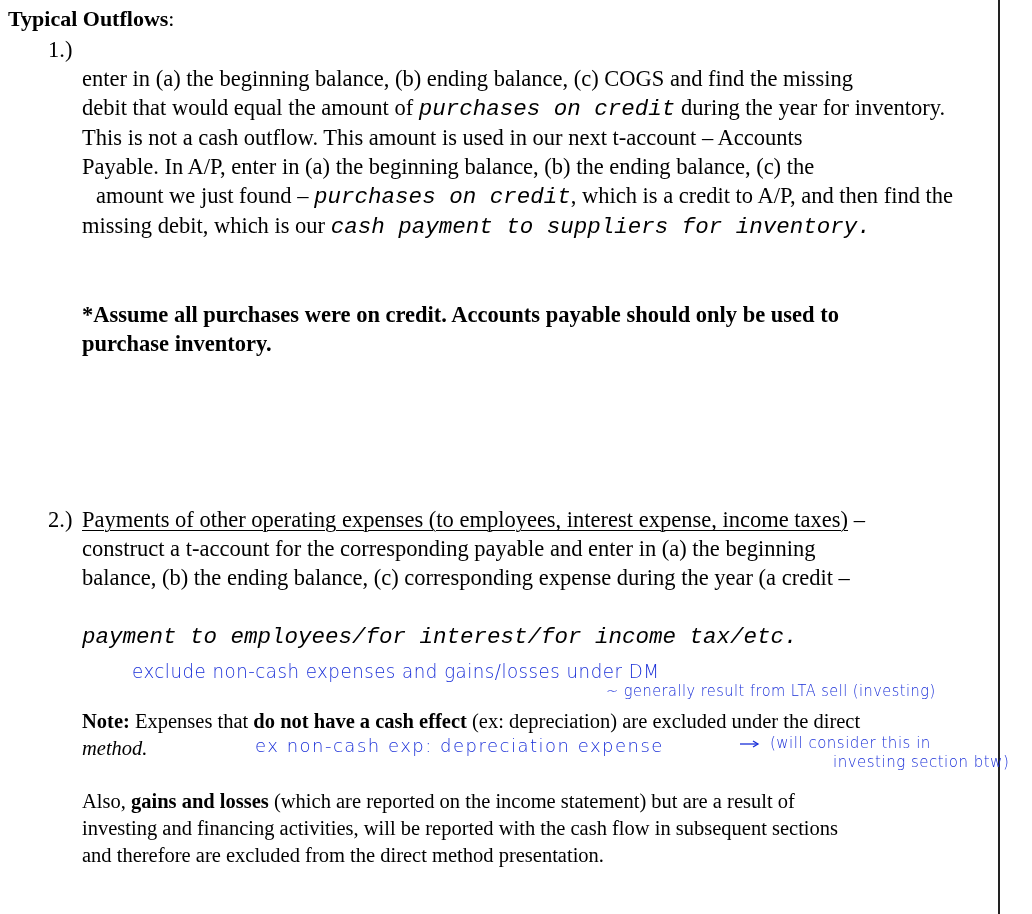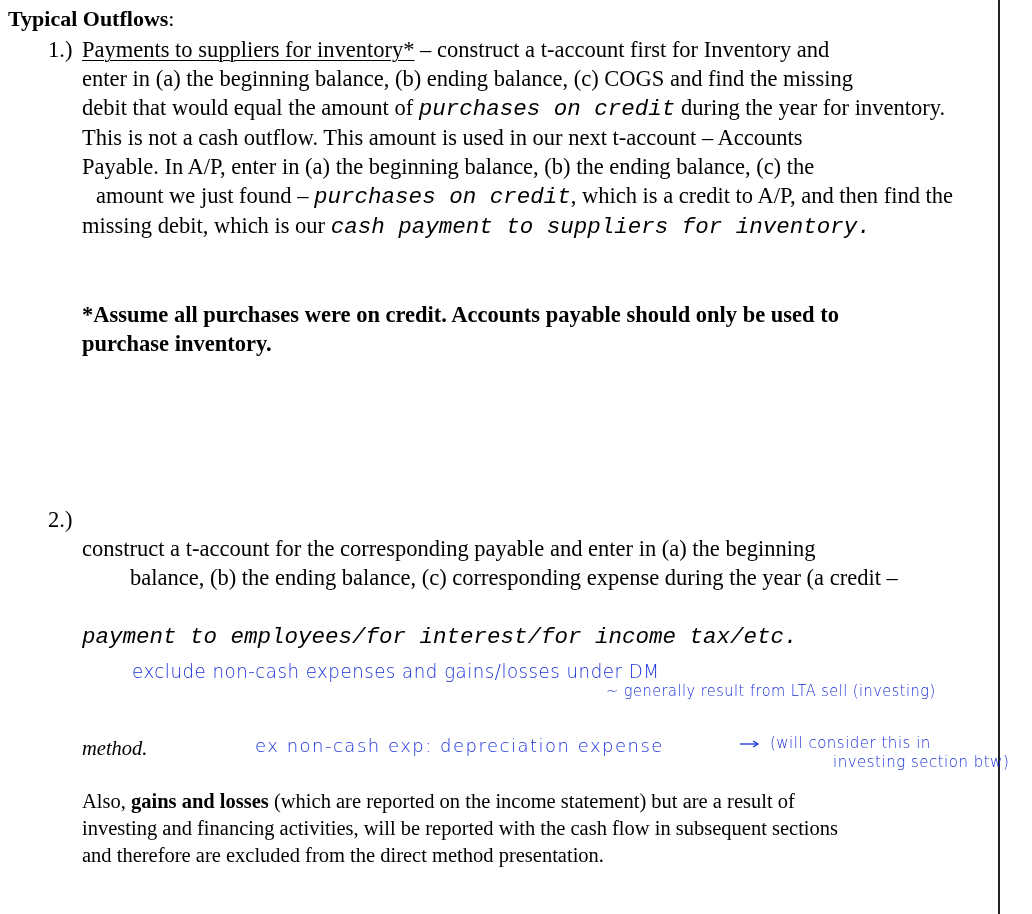--- a/index.html
+++ b/index.html
@@ -26,36 +26,37 @@
   </style>
 </head>
 <body>
 
 <div class="page">
   <div class="vline"></div>
 
   <div class="heading"><b>Typical Outflows</b><span>:</span></div>
 
   <div class="num" style="left:48px; top:35px;">1.)</div>
-  <div class="line" style="left:82px; top:35px;"><span class="u">Payments to suppliers for inventory*</span><span> – construct a t-account first for Inventory and</span></div>
   <div class="line" style="left:82px; top:64px;"><span>enter in (a) the beginning balance, (b) ending balance, (c) COGS and find the missing</span></div>
   <div class="line" style="left:82px; top:93px;"><span>debit that would equal the amount of </span><span class="i">purchases on credit</span><span> during the year for inventory.</span></div>
   <div class="line" style="left:82px; top:123px;"><span>This is not a cash outflow. This amount is used in our next t-account – Accounts</span></div>
   <div class="line" style="left:82px; top:152px;"><span>Payable. In A/P, enter in (a) the beginning balance, (b) the ending balance, (c) the</span></div>
   <div class="line" style="left:82px; top:181px;margin-left:14px;"><span>amount we just found – </span><span class="i">purchases on credit</span><span>, which is a credit to A/P, and then find the</span></div>
   <div class="line" style="left:82px; top:211px;"><span>missing debit, which is our </span><span class="i">cash payment to suppliers for inventory.</span></div>
 
   <div class="line b" style="left:82px; top:300px;">*Assume all purchases were on credit.  Accounts payable should only be used to</div>
   <div class="line b" style="left:82px; top:329px;">purchase inventory.</div>
 
   <div class="num" style="left:48px; top:505px;">2.)</div>
+  <div class="line" style="left:82px; top:505px;"><span class="u">Payments of other operating expenses (to employees, interest expense, income taxes)</span><span> –</span></div>
   <div class="line" style="left:82px; top:534px;"><span>construct a t-account for the corresponding payable and enter in (a) the beginning</span></div>
-  <div class="line" style="left:82px; top:563px;margin-left:48px;"><span>balance, (b) the ending balance, (c) corresponding expense during the year (a credit –</span></div>
+  <div class="line" style="left:82px; top:563px;"><span>balance, (b) the ending balance, (c) corresponding expense during the year (a credit –</span></div>
   <div class="line" style="left:82px; top:621px;"><span class="i">payment to employees/for interest/for income tax/etc.</span></div>
 
+  <div class="line note" style="left:82px; top:708px;"><span class="b">Note:</span><span>  Expenses that </span><span class="b">do not have a cash effect</span><span> (ex: depreciation) are excluded under the direct</span></div>
   <div class="line note" style="left:82px; top:735px;font-style:italic;">method.</div>
 
   <div class="line note" style="left:82px; top:788px;"><span>Also, </span><span class="b">gains and losses</span><span> (which are reported on the income statement) but are a result of</span></div>
   <div class="line note" style="left:82px; top:815px;">investing and financing activities, will be reported with the cash flow in subsequent sections</div>
   <div class="line note" style="left:82px; top:842px;">and therefore are excluded from the direct method presentation.</div>
 
   <div class="hw hw1">exclude non-cash expenses and gains/losses under DM</div>
   <div class="hw hw2">~ generally result from LTA sell (investing)</div>
   <div class="hw hw3">ex non-cash exp: depreciation expense</div>
   <svg class="arrow" viewBox="0 0 20 10">

